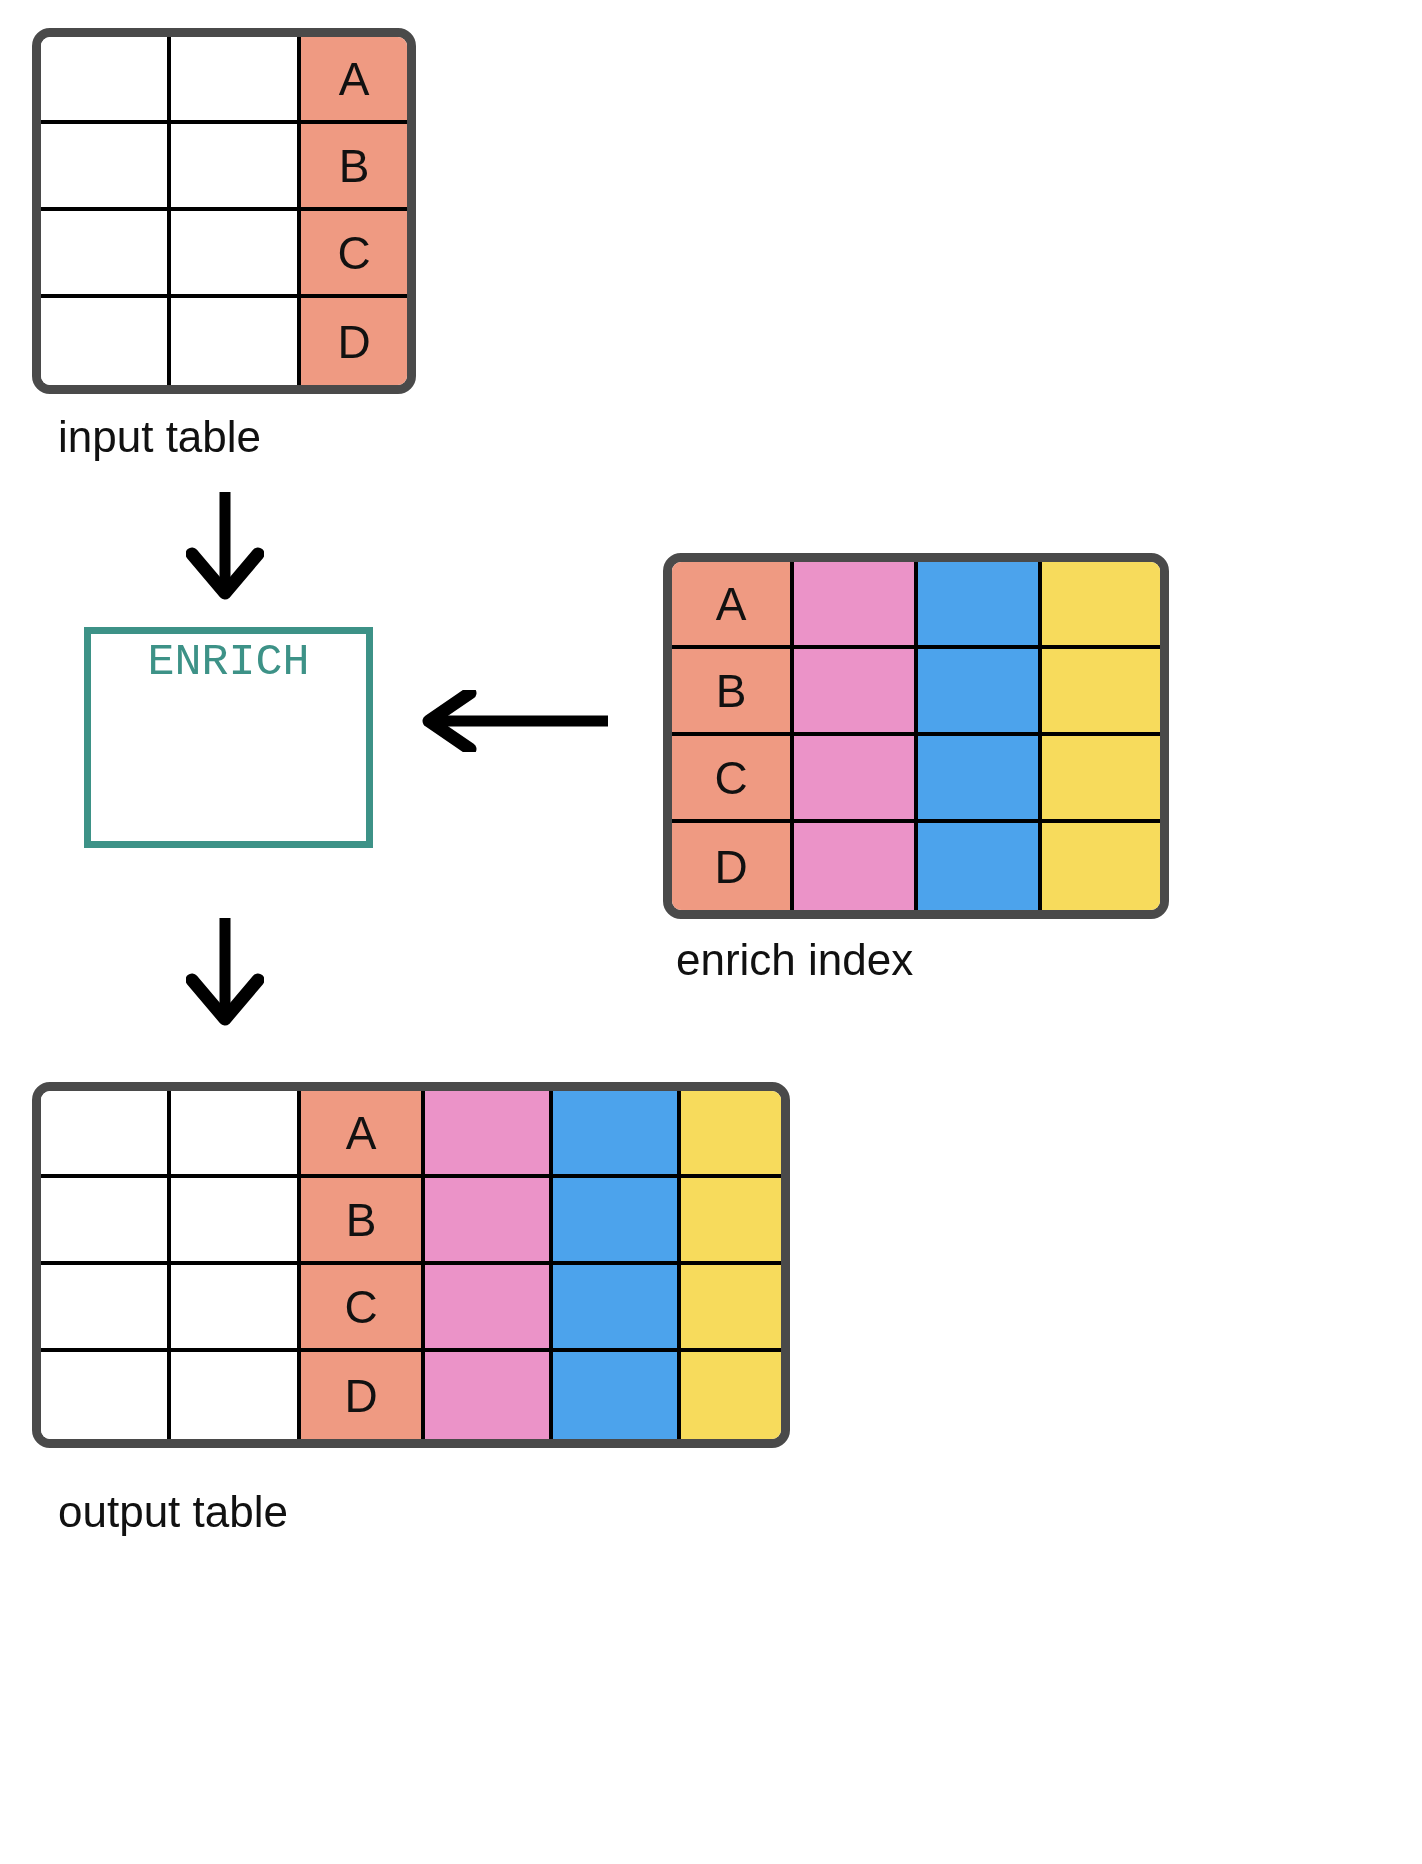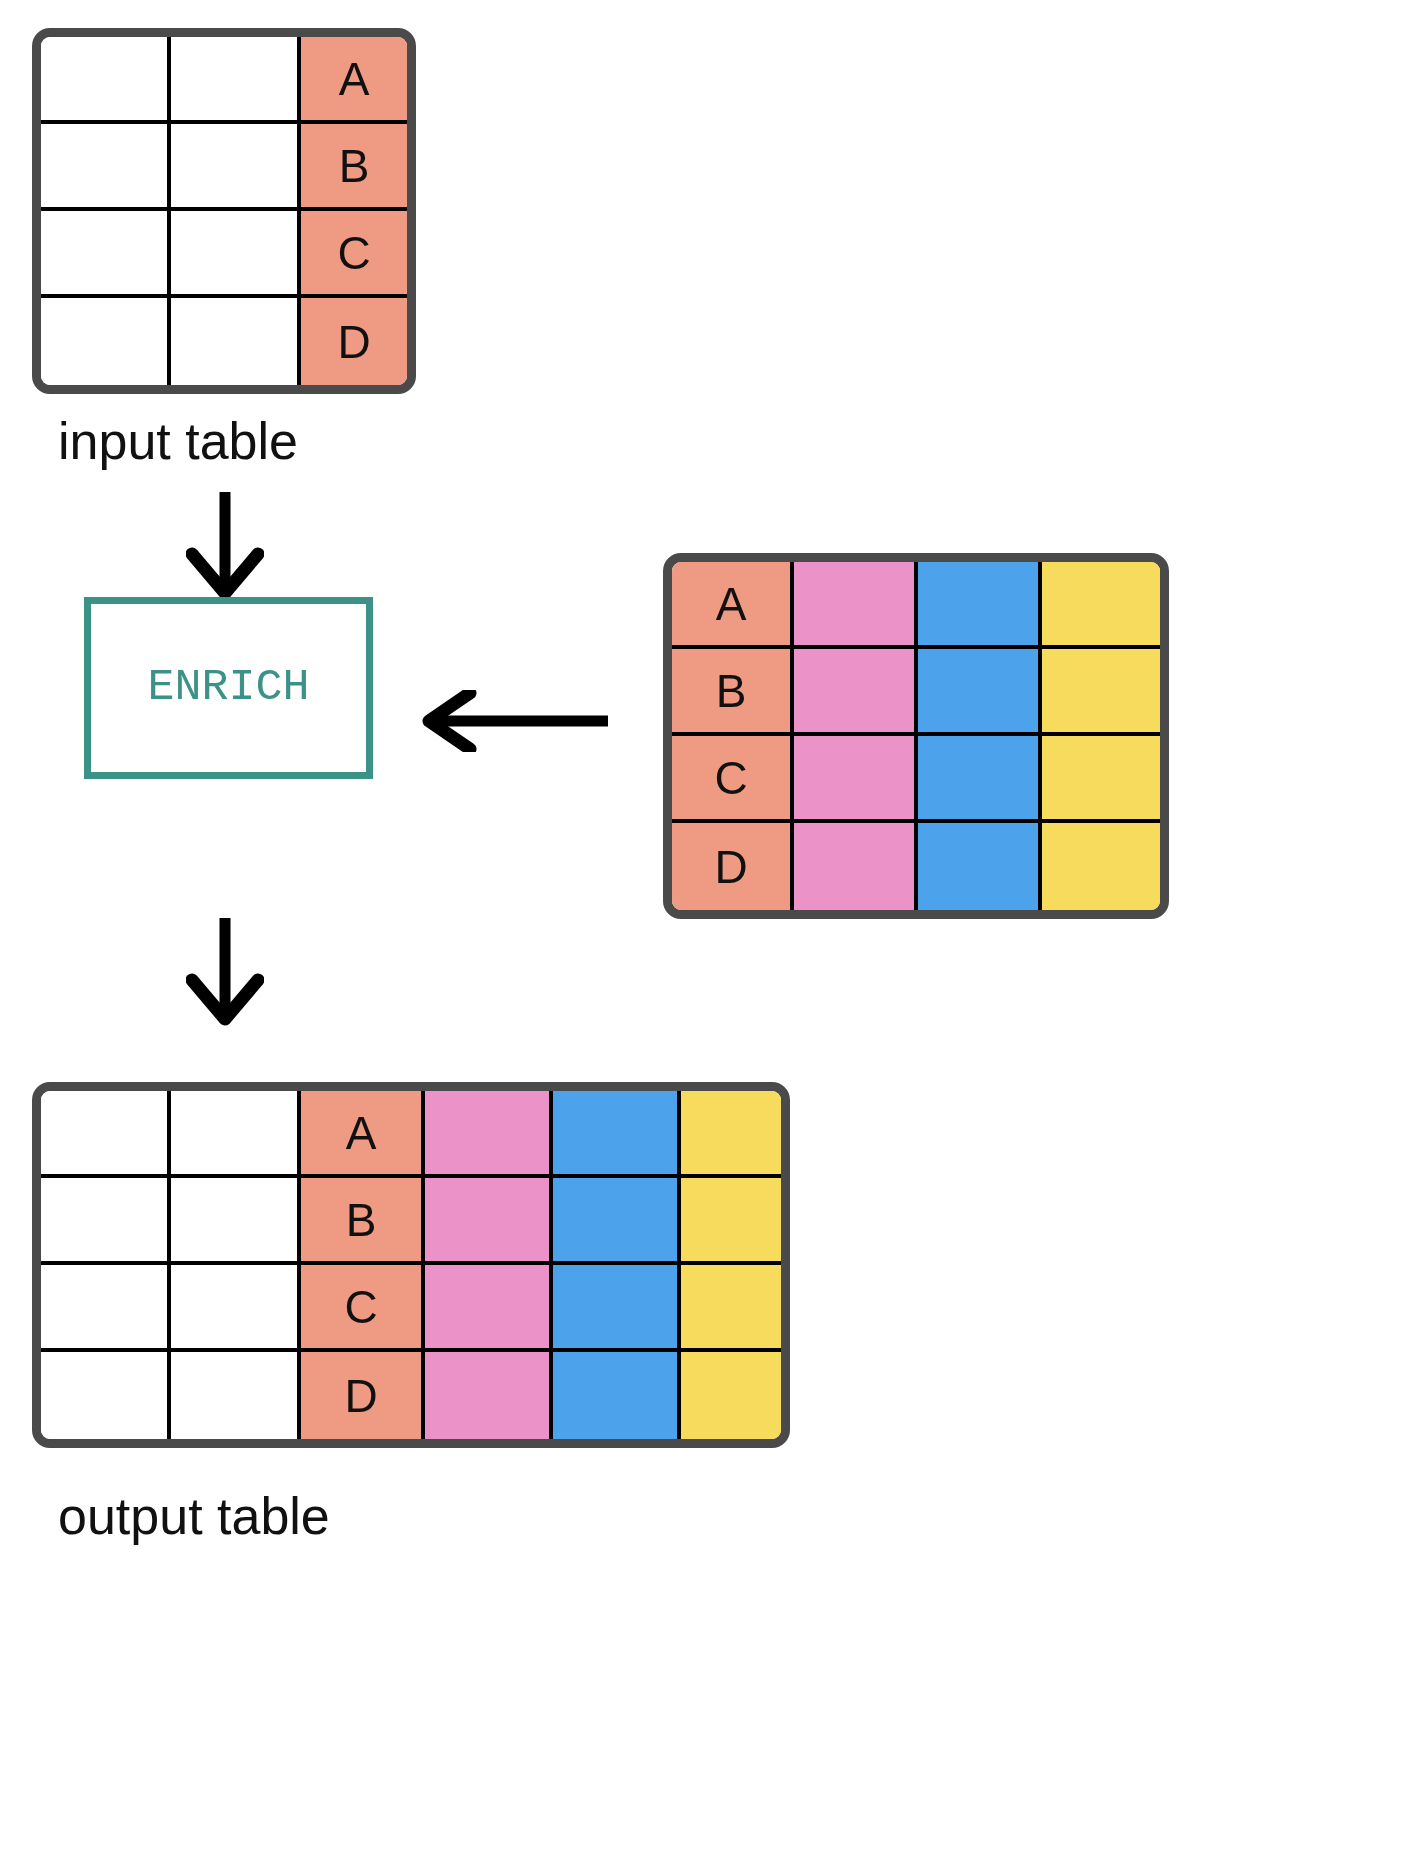--- a/index.html
+++ b/index.html
@@ -49,21 +49,21 @@
     line-height: 1;
     font-family: "Liberation Sans", sans-serif;
     overflow: hidden;
   }
   .tbl-row:last-child .tbl-cell { border-bottom: none; }
   .tbl-cell:last-child { border-right: none; }
 
   
   .caption {
     position: absolute;
-    font-size: 52px;
+    font-size: 44px;
     color: #111111;
     line-height: 1;
     white-space: nowrap;
     font-family: "Liberation Sans", sans-serif;
   }
 
   
   #enrich-box {
     position: absolute;
     box-sizing: border-box;
@@ -118,21 +118,21 @@
 
   <div class="caption" id="input-table-caption" style="left:58px; top:415px;">input table</div>
 
   <div class="arrow" style="left:186px; top:492px;">
     <svg width="78" height="110" viewBox="0 0 78 110">
       <line x1="39" y1="0" x2="39" y2="96" stroke="#000000" stroke-width="11"></line>
       <polyline points="6,62 39,101 72,62" fill="none" stroke="#000000" stroke-width="13" stroke-linecap="round" stroke-linejoin="round"></polyline>
     </svg>
   </div>
 
-  <div id="enrich-box" style="left:84px; top:597px; width:289px; height:182px;">
+  <div id="enrich-box" style="left:84px; top:627px; width:289px; height:221px;justify-content:space-between;">
     <div class="cmd-line">ENRICH</div>
   </div>
 
   <div class="arrow" style="left:418px; top:690px;">
     <svg width="190" height="62" viewBox="0 0 190 62">
       <line x1="190" y1="31" x2="14" y2="31" stroke="#000000" stroke-width="11"></line>
       <polyline points="52,3 11,31 52,59" fill="none" stroke="#000000" stroke-width="13" stroke-linecap="round" stroke-linejoin="round"></polyline>
     </svg>
   </div>
 
@@ -156,20 +156,21 @@
         <div class="tbl-cell" style="background: rgb(247, 219, 92); flex: 0 0 118px; width: 118px;"></div>
       </div>
       <div class="tbl-row">
         <div class="tbl-cell" style="background: rgb(239, 154, 130); flex: 0 0 122px; width: 122px;">D</div>
         <div class="tbl-cell" style="background: rgb(235, 147, 200); flex: 0 0 124px; width: 124px;"></div>
         <div class="tbl-cell" style="background: rgb(76, 163, 236); flex: 0 0 124px; width: 124px;"></div>
         <div class="tbl-cell" style="background: rgb(247, 219, 92); flex: 0 0 118px; width: 118px;"></div>
       </div>
     </div>
 
+  <div class="caption" id="enrich-index-caption" style="left:676px; top:938px;">enrich index</div>
 
   <div class="arrow" style="left:186px; top:918px;">
     <svg width="78" height="110" viewBox="0 0 78 110">
       <line x1="39" y1="0" x2="39" y2="96" stroke="#000000" stroke-width="11"></line>
       <polyline points="6,62 39,101 72,62" fill="none" stroke="#000000" stroke-width="13" stroke-linecap="round" stroke-linejoin="round"></polyline>
     </svg>
   </div>
 
   <div class="tbl" id="output-table" style="left:32px; top:1082px; width:758px; height:366px;">
       <div class="tbl-row">

